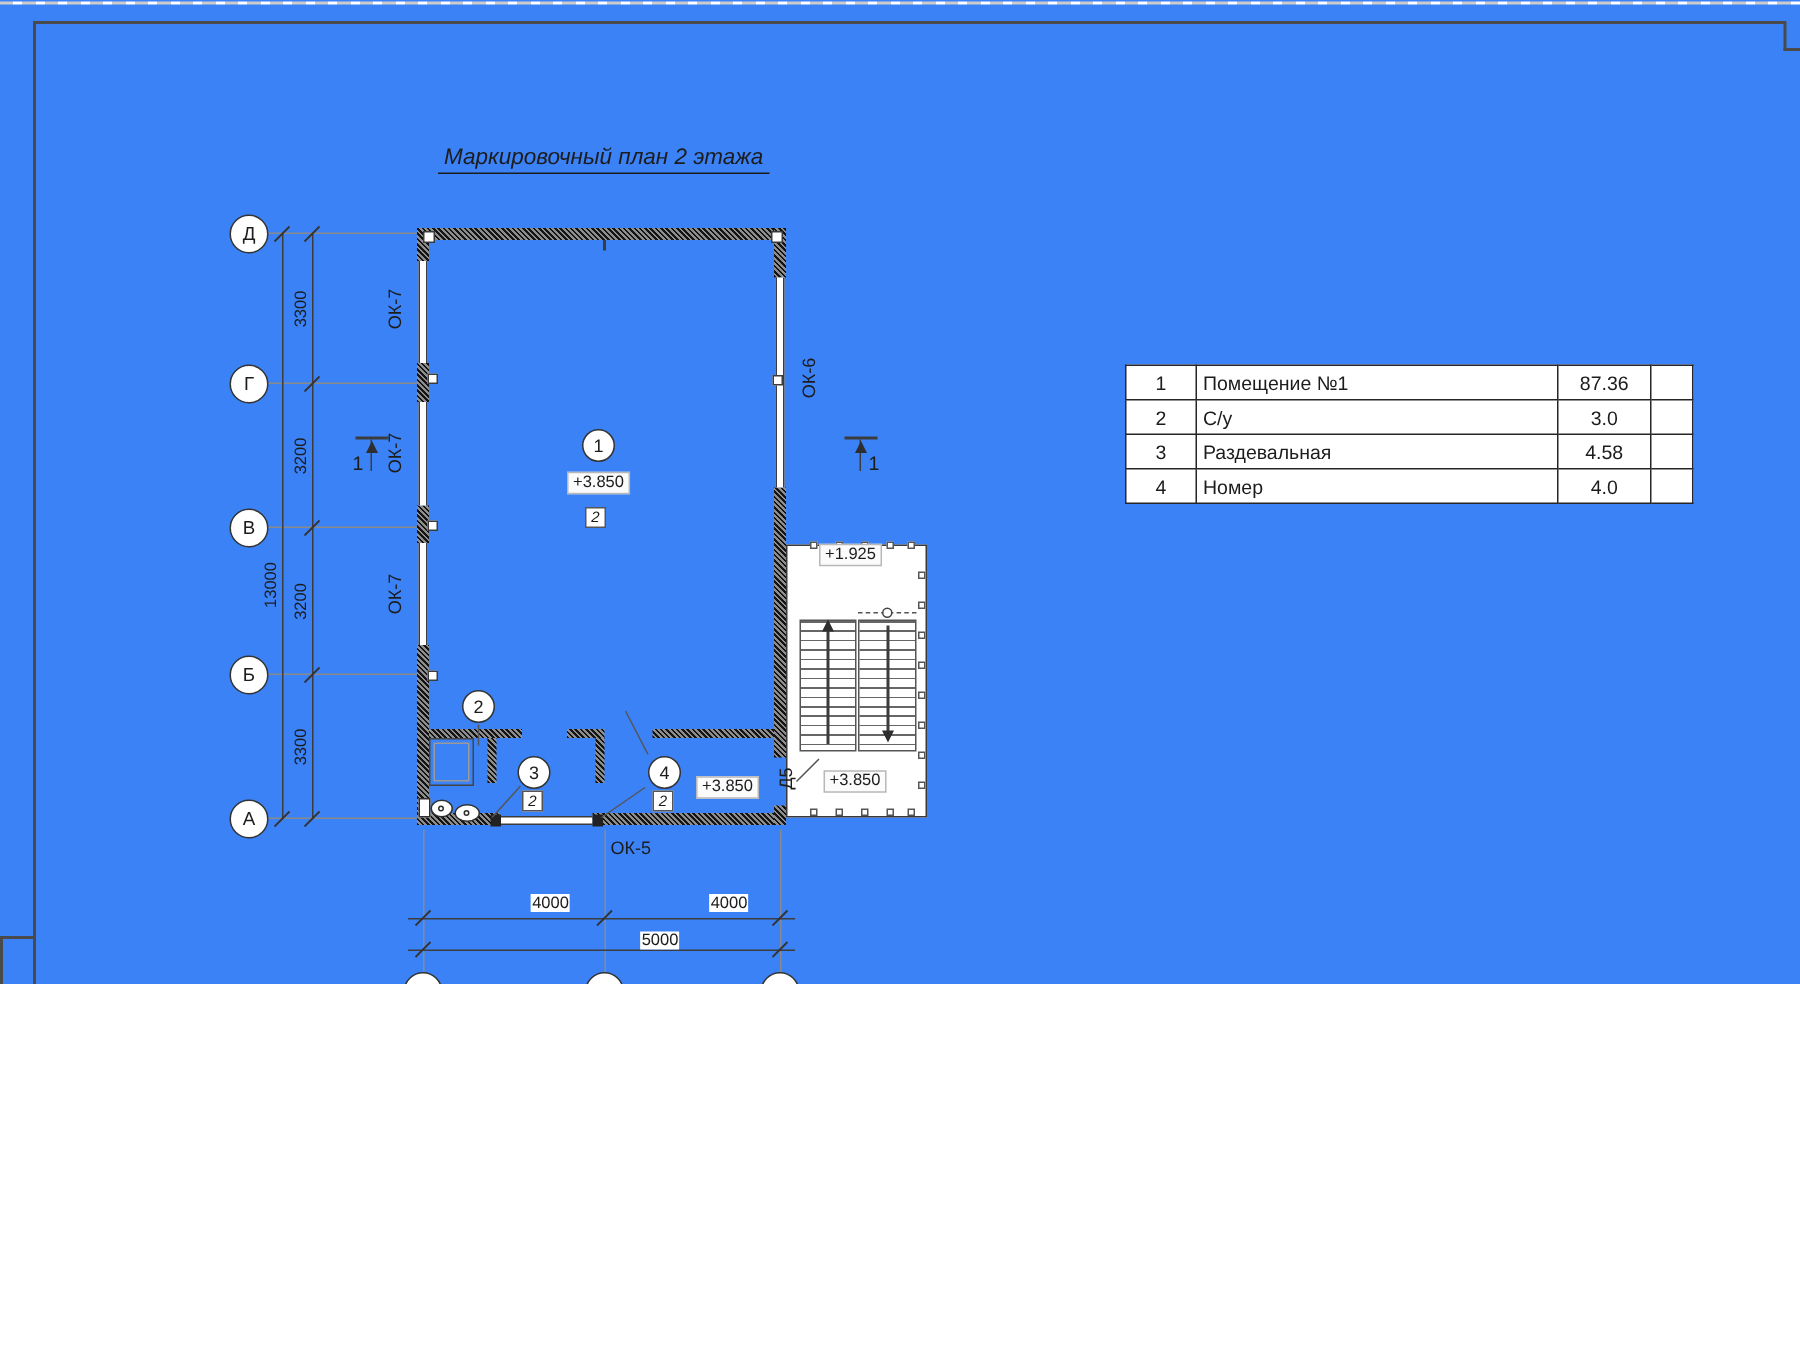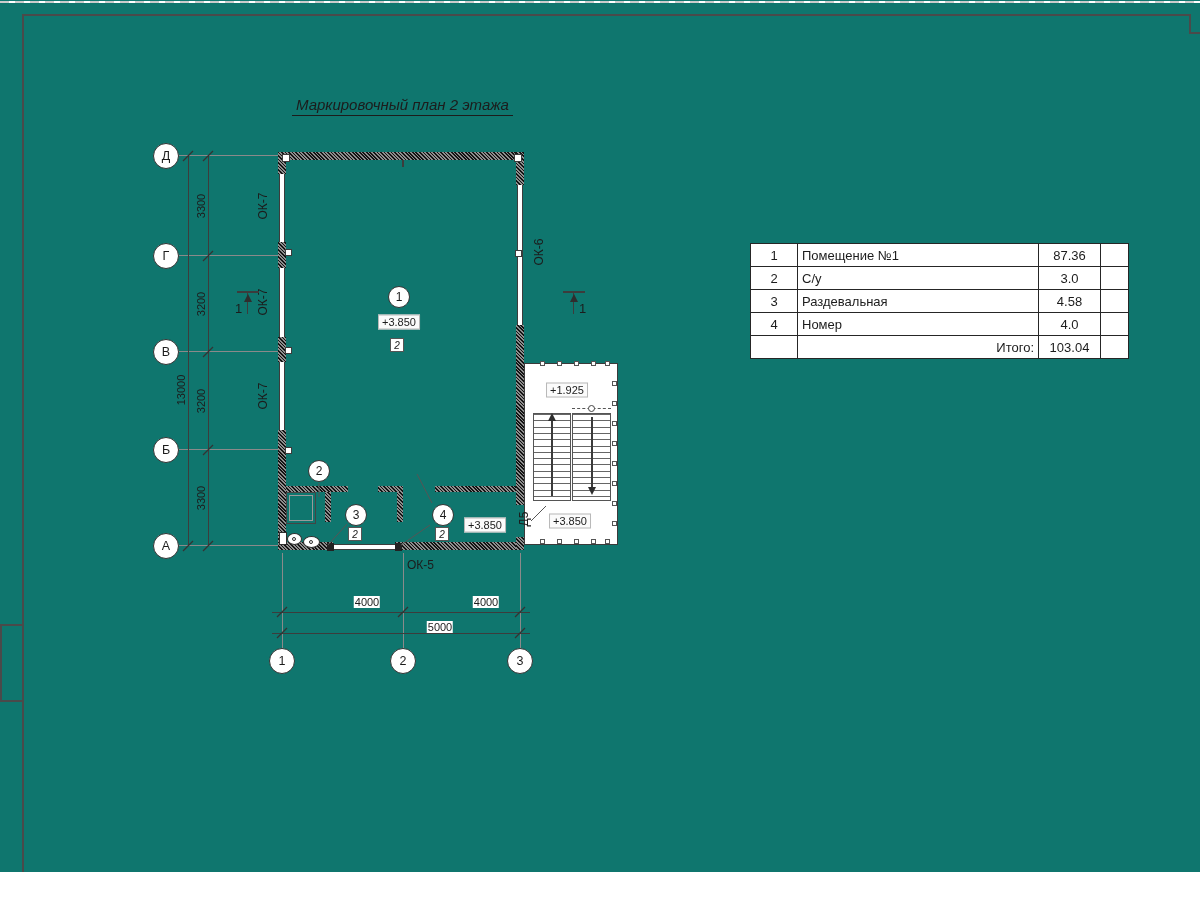--- a/index.html
+++ b/index.html
@@ -1,16 +1,16 @@
 <!DOCTYPE html>
 <html><head>
 <meta charset="utf-8">
 <style>
   html,body{margin:0;padding:0;background:#fff;}
-  #sheet{position:relative;width:1200px;height:872px;background:#0f766e;overflow:hidden;
+  #sheet{position:relative;width:1200px;height:656px;background:#3b82f6;overflow:hidden;
          font-family:"Liberation Sans", sans-serif;color:#1c1c1c;}
   .abs{position:absolute;}
   
   .frame{position:absolute;background:#4a4a4a;}
   
   .wl{position:absolute;background:repeating-linear-gradient(45deg,#141414 0 1.2px,#8d8d8d 1.2px 2.5px);}
   .winv{position:absolute;background:#fff;border-left:1px solid #3c3c3c;border-right:1px solid #3c3c3c;box-sizing:border-box;}
   .winh{position:absolute;background:#fff;border-top:1px solid #3c3c3c;border-bottom:1px solid #3c3c3c;box-sizing:border-box;}
   .post{position:absolute;background:#fff;border:1px solid #3c3c3c;box-sizing:border-box;}
   .jamb{position:absolute;background:#222;}
@@ -126,21 +126,21 @@
     <div class="flight" style="left:533px;top:413px;width:38px;height:88px;"></div>
     <div class="flight" style="left:572px;top:413px;width:39px;height:88px;"></div>
     <div class="abs" style="left:572px;top:408px;width:39px;height:0;border-top:1.2px dashed #555;"></div>
     <div class="abs" style="left:588px;top:405px;width:7px;height:7px;border:1px solid #444;border-radius:50%;box-sizing:border-box;background:#fff;"></div>
     <div class="dline" style="left:551px;top:420px;width:1.5px;height:76px;"></div>
     <div class="tri-up" style="left:548px;top:413px;"></div>
     <div class="dline" style="left:591px;top:417px;width:1.5px;height:72px;"></div>
     <div class="tri-down" style="left:588px;top:487px;"></div>
 
     <div class="elev" style="left:399px;top:322px;">+3.850</div>
-    <div class="elev" style="left:567px;top:390px;">+1.925</div>
+    <div class="elev" style="left:567px;top:370px;">+1.925</div>
     <div class="elev" style="left:485px;top:525px;">+3.850</div>
     <div class="elev" style="left:570px;top:521px;">+3.850</div>
 
     <div class="rmc" style="left:388px;top:286px;">1</div>
     <div class="rmc" style="left:308px;top:460px;">2</div>
     <div class="rmc" style="left:345px;top:504px;">3</div>
     <div class="rmc" style="left:432px;top:504px;">4</div>
 
     <div class="fts" style="left:390px;top:338px;">2</div>
     <div class="fts" style="left:348px;top:527px;">2</div>
@@ -244,22 +244,16 @@
       <td>Раздевальная</td>
       <td class="c">4.58</td>
       <td></td>
     </tr>
     <tr class="d">
       <td class="c">4</td>
       <td>Номер</td>
       <td class="c">4.0</td>
       <td></td>
     </tr>
-    <tr class="d">
-      <td></td>
-      <td class="r">Итого:</td>
-      <td class="c">103.04</td>
-      <td></td>
-    </tr>
   </tbody>
     </table>
 
 </div>
 
 </body></html>

